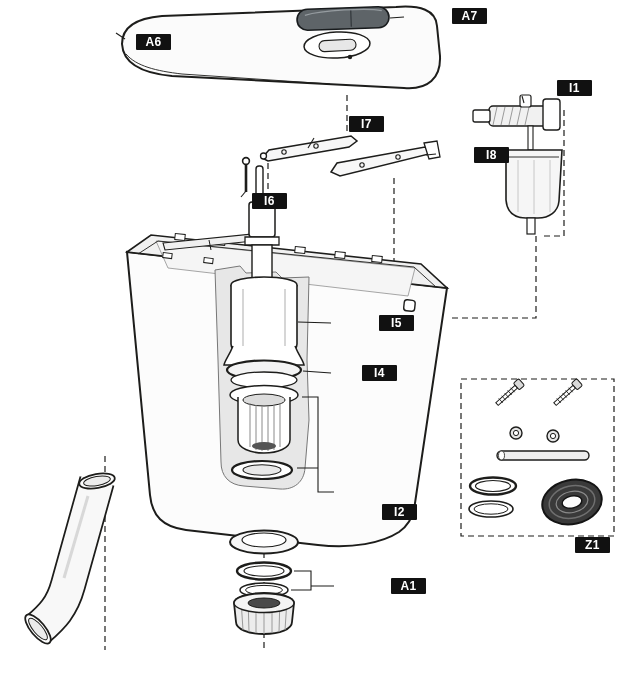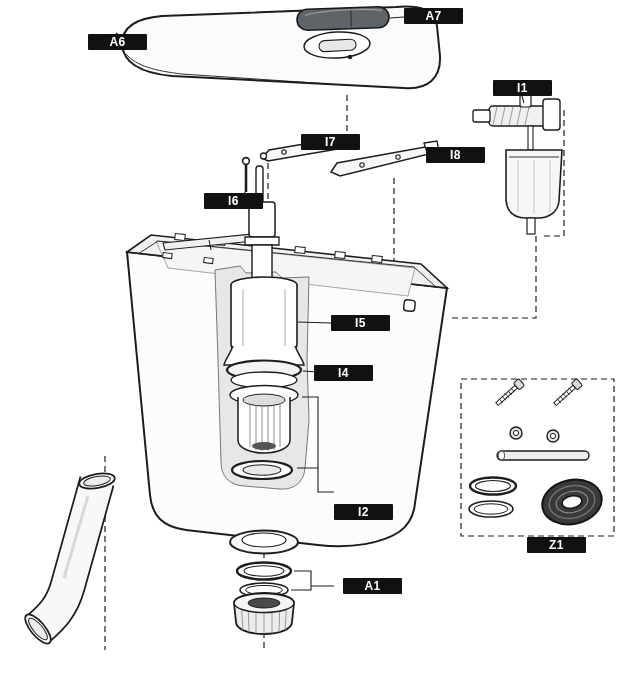--- a/index.html
+++ b/index.html
@@ -4,22 +4,22 @@
 <style>
   html,body{margin:0;padding:0;background:#fff;}
   .stage{
     position:relative;width:641px;height:681px;background:#ffffff;
     font-family:"Liberation Sans",sans-serif;overflow:hidden;
   }
   .stage svg{position:absolute;left:0;top:0;}
   .chip{
     position:absolute;background:#111111;color:#ffffff;
     font-weight:700;font-size:12px;line-height:16px;height:16px;
-    padding:0 20px;min-width:19px;text-align:center;letter-spacing:.4px;
-    border-radius:1px;box-sizing:content-box;
+    padding:0 8px;min-width:19px;text-align:center;letter-spacing:.4px;
+    border-radius:1px;box-sizing:content-box;margin-left:48px;
   }
   .dash{stroke:#1d1d1b;stroke-width:1.2;fill:none;stroke-dasharray:6 4;}
   .leader{stroke:#1d1d1b;stroke-width:1.1;fill:none;}
 </style>
 </head>
 <body>
 
 <div class="stage">
 
 <svg width="641" height="681" viewBox="0 0 641 681">
@@ -192,22 +192,22 @@
     <path d="M241,197 L246,191"></path>
     <path d="M331,323 L298,322"></path>
     <path d="M331,373 L303,371"></path>
     <path d="M334,492 L318,492 L318,397 L302,397 M318,468 L297,468"></path>
     <path d="M334,586 L311,586 L311,571 L294,571 M311,586 L311,590 L291,590"></path>
   </g>
 </svg>
 
 <div class="chip" style="left:88px;top:34px"><span>A6</span></div>
 <div class="chip" style="left:404px;top:8px"><span>A7</span></div>
-<div class="chip" style="left:493px;top:80px"><span>I1</span></div>
-<div class="chip" style="left:301px;top:134px"><span>I7</span></div>
+<div class="chip" style="left:509px;top:80px"><span>I1</span></div>
+<div class="chip" style="left:301px;top:116px"><span>I7</span></div>
 <div class="chip" style="left:426px;top:147px"><span>I8</span></div>
 <div class="chip" style="left:204px;top:193px"><span>I6</span></div>
 <div class="chip" style="left:331px;top:315px"><span>I5</span></div>
 <div class="chip" style="left:314px;top:365px"><span>I4</span></div>
 <div class="chip" style="left:334px;top:504px"><span>I2</span></div>
 <div class="chip" style="left:343px;top:578px"><span>A1</span></div>
 <div class="chip" style="left:527px;top:537px"><span>Z1</span></div>
 
 </div>
 

